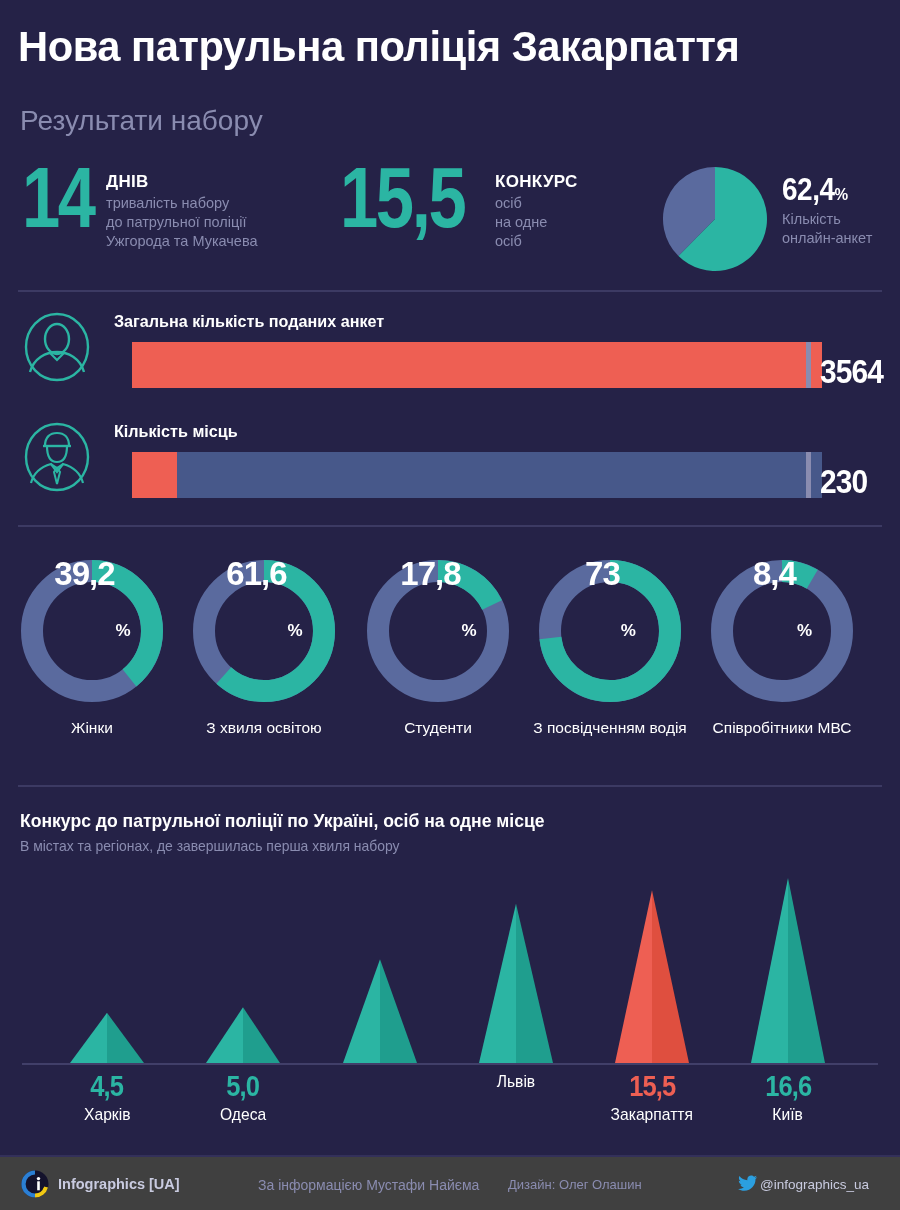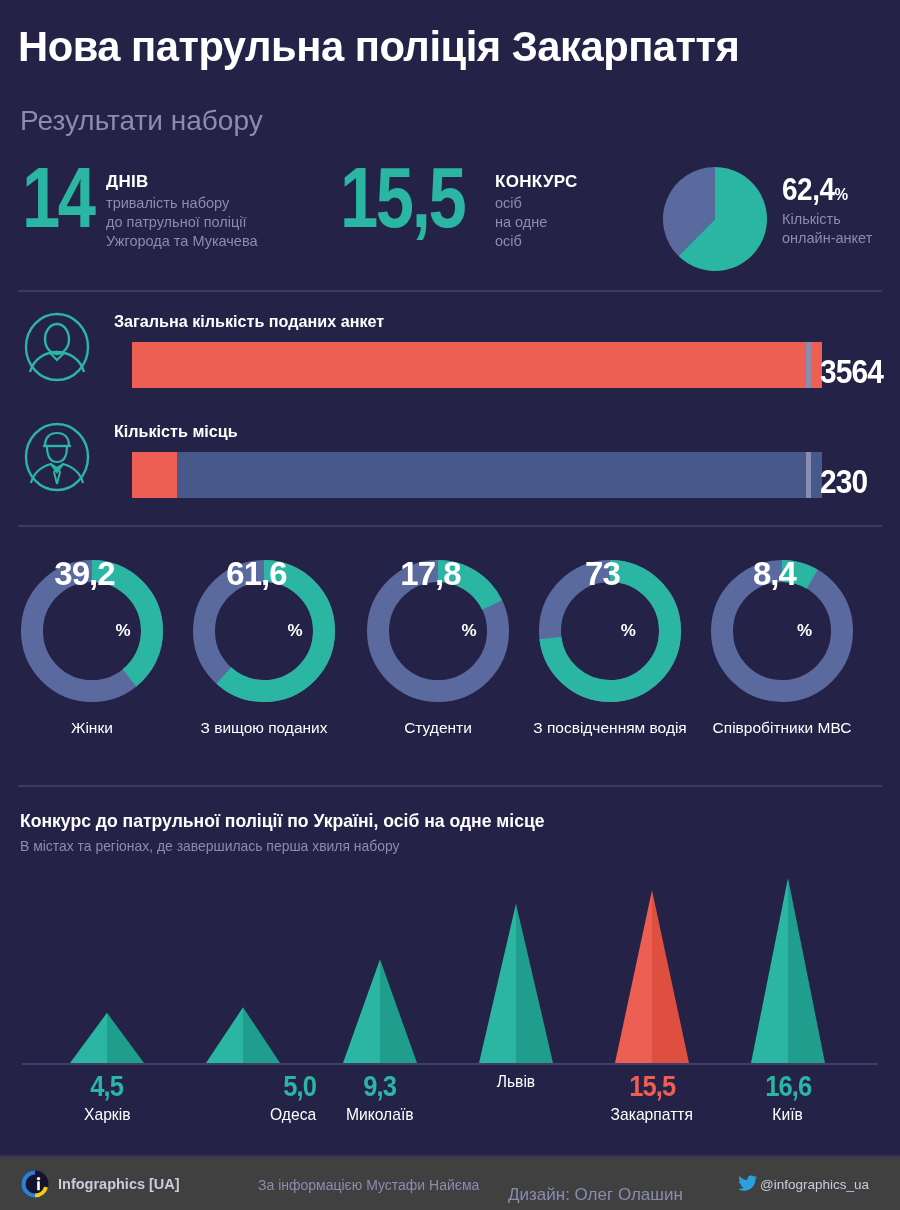--- a/index.html
+++ b/index.html
@@ -151,21 +151,21 @@
   .logo-text{
     position:absolute; left:58px; top:19px;
     font-size:14.5px; font-weight:bold; color:#c9cbe0; white-space:nowrap;
   }
   .credit1{
     position:absolute; left:258px; top:20px;
     font-size:14px; color:#8a8cb0; white-space:nowrap;
   }
   .credit2{
     position:absolute; left:508px; top:20px;
-    font-size:17px; color:#8a8cb0; white-space:nowrap;margin-top:8px;
+    font-size:13px; color:#8a8cb0; white-space:nowrap;
   }
   .tw-icon{ position:absolute; left:738px; top:18px; width:20px; height:18px; }
   .tw-handle{
     position:absolute; left:760px; top:20px;
     font-size:13.5px; color:#c9cbe0; white-space:nowrap;
   }
 </style>
 </head>
 <body>
 
@@ -281,21 +281,21 @@
       <div class="donut">
         <svg width="152" height="152" viewBox="0 0 152 152">
           <circle cx="76" cy="76" r="60" fill="none" stroke="#5a6a9e" stroke-width="22"></circle>
           <circle cx="76" cy="76" r="60" fill="none" stroke="#2bb5a3" stroke-width="22" stroke-dasharray="232.22652895335747 376.99111843077515" transform="rotate(-90 76 76)"></circle>
         </svg>
         <div class="donut-val">
           <span>61,6</span>
           <span class="unit">%</span>
         </div>
       </div>
-      <div class="donut-label">З вищою поданих</div>
+      <div class="donut-label">З хвиля освітою</div>
     </div>
     <div class="donut-cell" style="left: 358px;">
       <div class="donut">
         <svg width="152" height="152" viewBox="0 0 152 152">
           <circle cx="76" cy="76" r="60" fill="none" stroke="#5a6a9e" stroke-width="22"></circle>
           <circle cx="76" cy="76" r="60" fill="none" stroke="#2bb5a3" stroke-width="22" stroke-dasharray="67.10441908067799 376.99111843077515" transform="rotate(-90 76 76)"></circle>
         </svg>
         <div class="donut-val">
           <span>17,8</span>
           <span class="unit">%</span>
@@ -348,27 +348,23 @@
       <path d="M 788 18 L 751 203 L 788 203 Z" fill="#2bb5a3"></path>
       <path d="M 788 18 L 825 203 L 788 203 Z" fill="#1f9e8e"></path>
     </svg>
   <div class="baseline"></div>
 </div>
 <div class="tri-labels" id="tri-labels">
     <div class="tri-cell" style="left: 32px;">
       <div><span class="tri-val" style="color: rgb(43, 181, 163);">4,5</span></div>
       <div><span class="tri-name">Харків</span></div>
     </div>
-    <div class="tri-cell" style="left: 168px; text-align: right;">
+    <div class="tri-cell" style="left: 168px;">
       <div><span class="tri-val" style="color: rgb(43, 181, 163);">5,0</span></div>
       <div><span class="tri-name">Одеса</span></div>
-    </div>
-    <div class="tri-cell" style="left: 305px;">
-      <div><span class="tri-val" style="color: rgb(43, 181, 163);">9,3</span></div>
-      <div><span class="tri-name">Миколаїв</span></div>
     </div>
     <div class="tri-cell" style="left: 441px;">
       <div><span class="tri-name">Львів</span></div>
     </div>
     <div class="tri-cell" style="left: 577px;">
       <div><span class="tri-val" style="color: rgb(238, 95, 83);">15,5</span></div>
       <div><span class="tri-name">Закарпаття</span></div>
     </div>
     <div class="tri-cell" style="left: 713px;">
       <div><span class="tri-val" style="color: rgb(43, 181, 163);">16,6</span></div>

